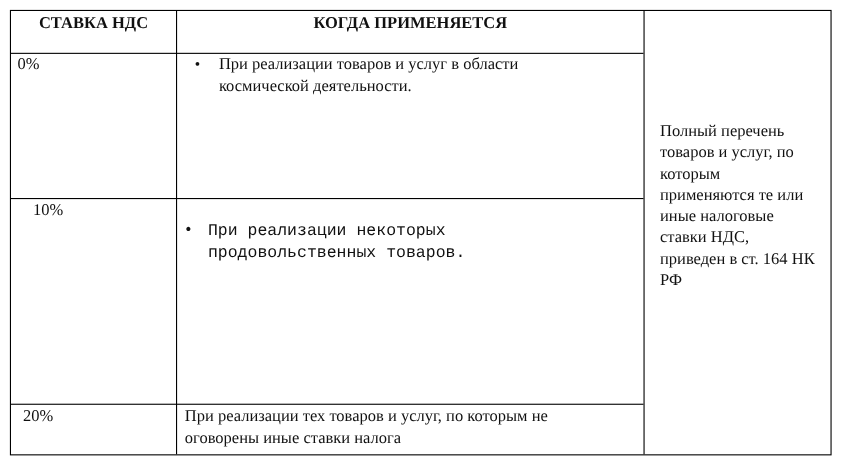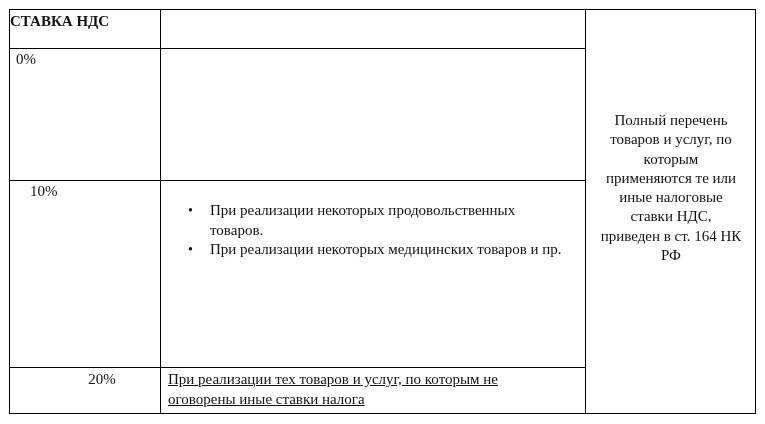--- a/index.html
+++ b/index.html
@@ -2,64 +2,65 @@
 <html><head>
 <meta charset="utf-8">
 <style>
   html, body { margin:0; padding:0; background:#ffffff; }
   body { width:765px; height:424px; position:relative; overflow:hidden;
          font-family:"Liberation Serif", "DejaVu Serif", serif; color:#111; }
   .tbl { position:absolute; left:9px; top:9px; width:747px; height:405px;
          border:1.5px solid #000; box-sizing:border-box; }
   .cell { position:absolute; box-sizing:border-box; font-size:15px; line-height:19.5px; }
   .vline, .hline { position:absolute; background:#000; }
-  .hdr { font-weight:bold; text-align:left; font-size:15px; line-height:19px; }
+  .hdr { font-weight:bold; text-align:center; font-size:15px; line-height:19px; }
   ul { margin:0; padding:0 0 0 38px; }
   li { margin:0; padding:0; list-style:none; position:relative; }
   li::before { content:"•"; position:absolute; left:-22px; top:0; font-size:14px; }
-  .side { text-align:center; font-size:15px; line-height:19.3px;font-family:Liberation Serif, serif; }
+  .side { font-size:15px; line-height:19.3px;font-family:Liberation Serif, serif; }
 </style>
 </head>
 <body>
 
 <div class="tbl">
 
   <div class="vline" style="left:150px; top:0; width:1px; height:403px;"></div>
   <div class="vline" style="left:575px; top:0; width:1px; height:403px;"></div>
   <div class="hline" style="left:0; top:38px; width:575px; height:1px;"></div>
   <div class="hline" style="left:0; top:170px; width:575px; height:1px;"></div>
   <div class="hline" style="left:0; top:357px; width:575px; height:1px;"></div>
 
   <div class="cell hdr" style="left:0; top:2px; width:150px;">
     <span>СТАВКА НДС</span>
   </div>
   <div class="cell hdr" style="left:151px; top:2px; width:424px;">
+    <div>КОГДА ПРИМЕНЯЕТСЯ</div>
   </div>
 
   <div class="cell" style="left:6px; top:40px; width:140px;">
     <span>0%</span>
   </div>
   <div class="cell" style="left:151px; top:40px; width:395px;">
     <ul>
+      <li>При реализации товаров и услуг в области космической деятельности.</li>
     </ul>
   </div>
 
   <div class="cell" style="left:20px; top:172px; width:140px;">
     <span>10%</span>
   </div>
-  <div class="cell" style="left:162px; top:191px; width:420px;">
+  <div class="cell" style="left:141px; top:191px; width:420px;font-family:Liberation Mono, monospace;">
     <ul>
       <li style="width:360px;">При реализации некоторых продовольственных товаров.</li>
-      <li style="width:380px;">При реализации некоторых медицинских товаров и пр.</li>
     </ul>
   </div>
 
-  <div class="cell" style="left:22px; top:360px; width:140px;text-align:center;">
+  <div class="cell" style="left:11px; top:360px; width:140px;">
     <span>20%</span>
   </div>
-  <div class="cell" style="left:158px; top:360px; width:380px;text-decoration:underline;">
+  <div class="cell" style="left:158px; top:360px; width:380px;">
     <span>При реализации тех товаров и услуг, по которым не оговорены иные ставки налога</span>
   </div>
 
   <div class="cell side" style="left:590px; top:101px; width:142px;">
     <span>Полный перечень товаров и услуг, по которым применяются те или иные налоговые ставки НДС, приведен в ст. 164 НК РФ</span>
   </div>
 </div>
 
 </body></html>

